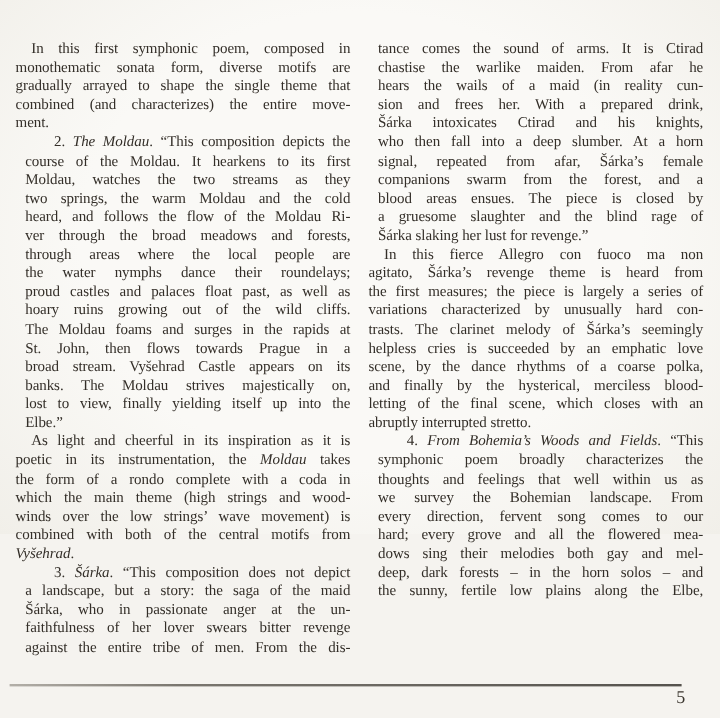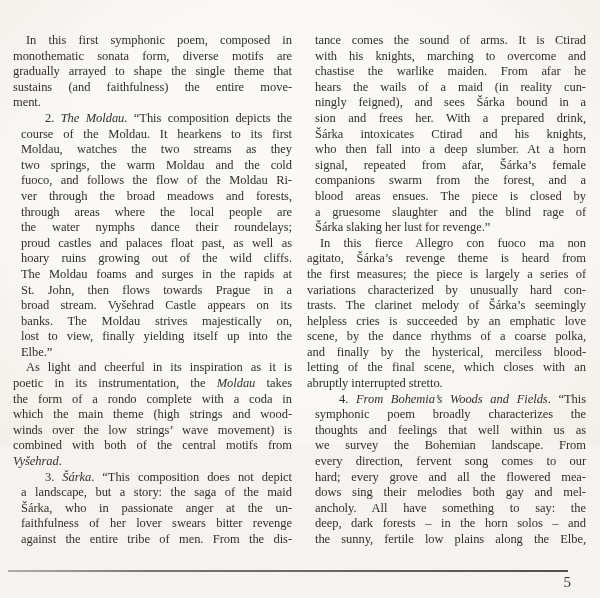--- a/index.html
+++ b/index.html
@@ -46,27 +46,27 @@
 </style>
 </head>
 <body>
 
 <div class="page">
   <div class="content">
     <div class="col">
         <div class="ln p1"><span>In this first symphonic poem, composed in</span></div>
         <div class="ln "><span>monothematic sonata form, diverse motifs are</span></div>
         <div class="ln "><span>gradually arrayed to shape the single theme that</span></div>
-        <div class="ln "><span>sustains (and faithfulness) the entire move-</span></div>
+        <div class="ln "><span>combined (and characterizes) the entire move-</span></div>
         <div class="ln  end"><span>ment.</span></div>
         <div class="ln n1"><span>2. </span><i>The Moldau</i><span>. “This composition depicts the</span></div>
         <div class="ln nb"><span>course of the Moldau. It hearkens to its first</span></div>
         <div class="ln nb"><span>Moldau, watches the two streams as they</span></div>
         <div class="ln nb"><span>two springs, the warm Moldau and the cold</span></div>
-        <div class="ln nb"><span>fuoco, and follows the flow of the Moldau Ri-</span></div>
+        <div class="ln nb"><span>heard, and follows the flow of the Moldau Ri-</span></div>
         <div class="ln nb"><span>ver through the broad meadows and forests,</span></div>
         <div class="ln nb"><span>through areas where the local people are</span></div>
         <div class="ln nb"><span>the water nymphs dance their roundelays;</span></div>
         <div class="ln nb"><span>proud castles and palaces float past, as well as</span></div>
         <div class="ln nb"><span>hoary ruins growing out of the wild cliffs.</span></div>
         <div class="ln nb"><span>The Moldau foams and surges in the rapids at</span></div>
         <div class="ln nb"><span>St. John, then flows towards Prague in a</span></div>
         <div class="ln nb"><span>broad stream. Vyšehrad Castle appears on its</span></div>
         <div class="ln nb"><span>banks. The Moldau strives majestically on,</span></div>
         <div class="ln nb"><span>lost to view, finally yielding itself up into the</span></div>
@@ -79,24 +79,22 @@
         <div class="ln "><span>combined with both of the central motifs from</span></div>
         <div class="ln  end"><i>Vyšehrad</i><span>.</span></div>
         <div class="ln n1"><span>3. </span><i>Šárka</i><span>. “This composition does not depict</span></div>
         <div class="ln nb"><span>a landscape, but a story: the saga of the maid</span></div>
         <div class="ln nb"><span>Šárka, who in passionate anger at the un-</span></div>
         <div class="ln nb"><span>faithfulness of her lover swears bitter revenge</span></div>
         <div class="ln nb"><span>against the entire tribe of men. From the dis-</span></div>
       </div>
     <div class="col">
         <div class="ln nb"><span>tance comes the sound of arms. It is Ctirad</span></div>
-        <div class="ln nb"><span>with his knights, marching to overcome and</span></div>
         <div class="ln nb"><span>chastise the warlike maiden. From afar he</span></div>
         <div class="ln nb"><span>hears the wails of a maid (in reality cun-</span></div>
-        <div class="ln nb"><span>ningly feigned), and sees Šárka bound in a</span></div>
         <div class="ln nb"><span>sion and frees her. With a prepared drink,</span></div>
         <div class="ln nb"><span>Šárka intoxicates Ctirad and his knights,</span></div>
         <div class="ln nb"><span>who then fall into a deep slumber. At a horn</span></div>
         <div class="ln nb"><span>signal, repeated from afar, Šárka’s female</span></div>
         <div class="ln nb"><span>companions swarm from the forest, and a</span></div>
         <div class="ln nb"><span>blood areas ensues. The piece is closed by</span></div>
         <div class="ln nb"><span>a gruesome slaughter and the blind rage of</span></div>
         <div class="ln nb end"><span>Šárka slaking her lust for revenge.”</span></div>
         <div class="ln p1"><span>In this fierce Allegro con fuoco ma non</span></div>
         <div class="ln "><span>agitato, Šárka’s revenge theme is heard from</span></div>
@@ -108,20 +106,19 @@
         <div class="ln "><span>and finally by the hysterical, merciless blood-</span></div>
         <div class="ln "><span>letting of the final scene, which closes with an</span></div>
         <div class="ln  end"><span>abruptly interrupted stretto.</span></div>
         <div class="ln n1"><span>4. </span><i>From Bohemia’s Woods and Fields</i><span>. “This</span></div>
         <div class="ln nb"><span>symphonic poem broadly characterizes the</span></div>
         <div class="ln nb"><span>thoughts and feelings that well within us as</span></div>
         <div class="ln nb"><span>we survey the Bohemian landscape. From</span></div>
         <div class="ln nb"><span>every direction, fervent song comes to our</span></div>
         <div class="ln nb"><span>hard; every grove and all the flowered mea-</span></div>
         <div class="ln nb"><span>dows sing their melodies both gay and mel-</span></div>
-        <div class="ln nb"><span>ancholy. All have something to say: the</span></div>
         <div class="ln nb"><span>deep, dark forests – in the horn solos – and</span></div>
         <div class="ln nb"><span>the sunny, fertile low plains along the Elbe,</span></div>
       </div>
   </div>
   <div class="rule"></div>
   <div class="pnum">5</div>
 </div>
 
 </body></html>

